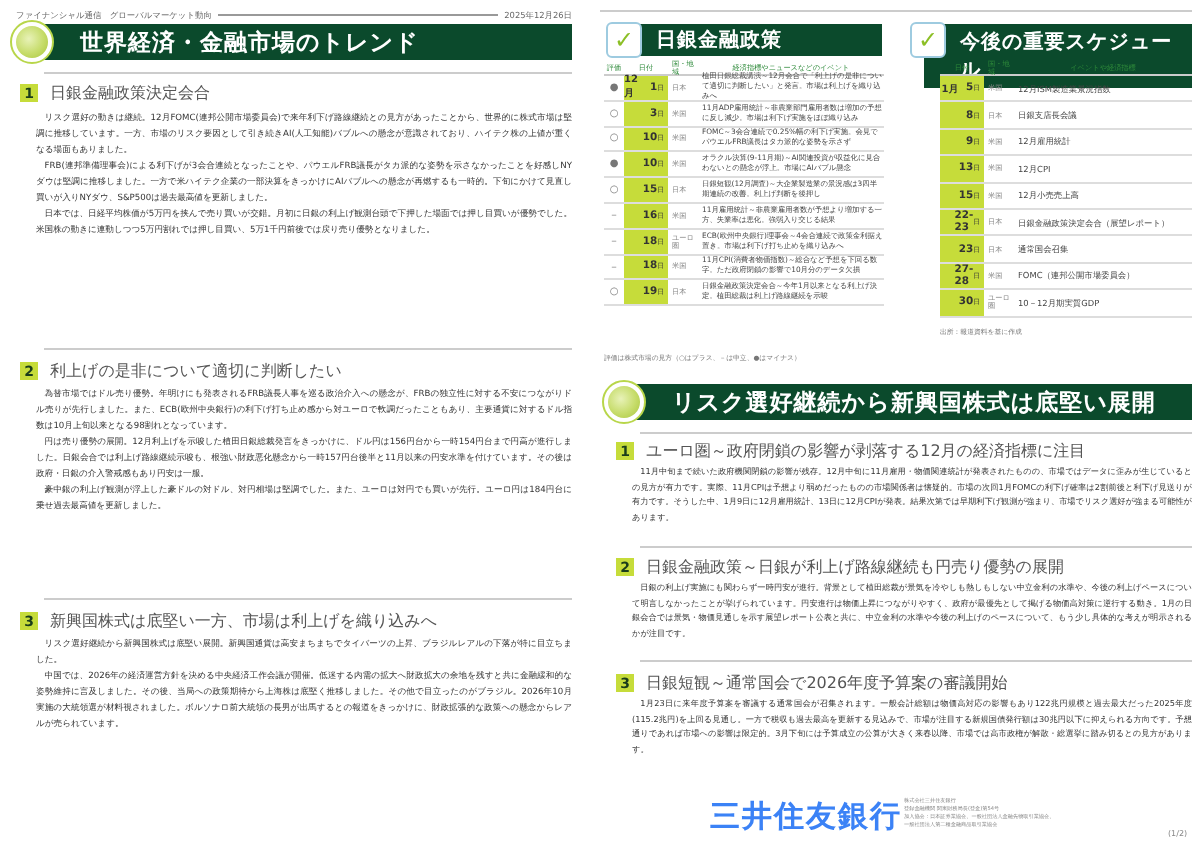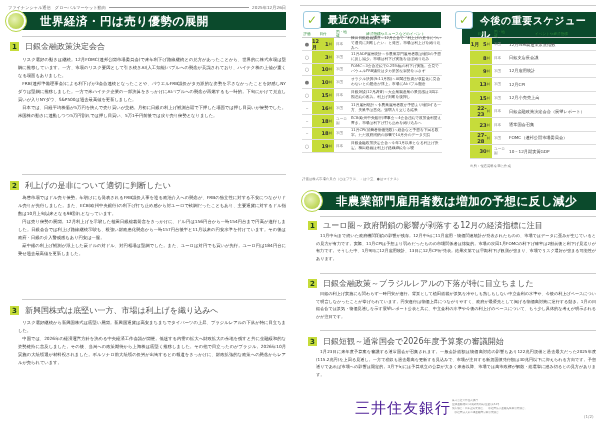--- a/index.html
+++ b/index.html
@@ -32,38 +32,38 @@
 .recent .row{height:12.8px;}
 .c-eval{width:10px;text-align:center;font-size:5px;color:#777;}
 .c-mon{width:10px;background:#c6dc3a;height:100%;display:flex;align-items:center;justify-content:center;font-weight:bold;font-size:5px;color:#333;}
 .c-day{width:12px;background:#c6dc3a;height:100%;display:flex;align-items:center;justify-content:flex-end;padding-right:2px;font-weight:bold;font-size:5.2px;color:#333;}
 .c-day small{font-size:3.4px;font-weight:normal;}
 .c-reg{width:15px;padding-left:2px;font-size:3.6px;color:#888;}
 .c-desc{flex:1;font-size:3.7px;line-height:5px;color:#444;padding-left:2px;}
 .sched .row{height:13.4px;}
 .sched .c-desc{font-size:4.2px;}
 .note{position:absolute;font-size:3.4px;color:#777;}
-.logo{position:absolute;left:355px;top:399px;font-size:15px;font-weight:normal;color:#4c1d95;letter-spacing:1px;}
+.logo{position:absolute;left:355px;top:399px;font-size:15px;font-weight:bold;color:#3b82f6;letter-spacing:1px;}
 .disclaimer{position:absolute;left:452px;top:399px;font-size:2.6px;line-height:4px;color:#888;}
 .pagenum{position:absolute;left:584px;top:414px;font-size:4px;color:#888;}
 </style>
 </head>
 <body>
 
 <div class="topbar">
   <span>ファイナンシャル通信　グローバルマーケット動向</span>
   <span class="line"></span>
   <span>2025年12月26日</span>
 </div>
 
 <div class="iconcirc globe" style="left:5px;top:10px;">
     <div class="g"></div>
   </div>
 <div class="banner b-main">
-  <span class="title">世界経済・円は売り優勢の展開</span>
+  <span class="title">世界経済・金融市場のトレンド</span>
 </div>
 
 <div class="sep" style="left:22px;top:36px;width:264px;"></div>
 <div class="sechead" style="left:10px;top:41px;">
   <span class="num">1</span>
   <span class="h">日銀金融政策決定会合</span>
 </div>
 <div class="para" style="left:18px;top:56px;width:268px;">
   <p>リスク選好の動きは継続。12月FOMC(連邦公開市場委員会)で来年利下げ路線継続との見方があったことから、世界的に株式市場は堅調に推移しています。一方、市場のリスク要因として引き続きAI(人工知能)バブルへの懸念が意識されており、ハイテク株の上値が重くなる場面もありました。</p>
   <p>FRB(連邦準備理事会)による利下げが3会合連続となったことや、パウエルFRB議長がタカ派的な姿勢を示さなかったことを好感しNYダウは堅調に推移しました。一方で米ハイテク企業の一部決算をきっかけにAIバブルへの懸念が再燃するも一時的。下旬にかけて見直し買いが入りNYダウ、S&amp;P500は過去最高値を更新しました。</p>
@@ -89,21 +89,21 @@
 <div class="para" style="left:18px;top:319px;width:268px;">
   <p>リスク選好継続から新興国株式は底堅い展開。新興国通貨は高安まちまちでタイバーツの上昇、ブラジルレアルの下落が特に目立ちました。</p>
   <p>中国では、2026年の経済運営方針を決める中央経済工作会議が開催。低迷する内需の拡大へ財政拡大の余地を残すと共に金融緩和的な姿勢維持に言及しました。その後、当局への政策期待から上海株は底堅く推移しました。その他で目立ったのがブラジル。2026年10月実施の大統領選が材料視されました。ボルソナロ前大統領の長男が出馬するとの報道をきっかけに、財政拡張的な政策への懸念からレアルが売られています。</p>
 </div>
 
 <div class="sep" style="left:300px;top:5px;width:296px;"></div>
 <div class="iconcirc check" style="left:303px;top:11px;">
     <span class="c">✓</span>
   </div>
 <div class="banner b-recent">
-  <span class="title">最近の出来事</span>
+  <span class="title">日銀金融政策</span>
 </div>
 
 <div class="tbl recent" style="left:302px;top:30px;width:140px;">
   <div class="hdr">
     <span class="c-eval" style="font-size:3.6px;color:#2e8a3a;">評価</span>
     <span style="width:22px;text-align:center;">日付</span>
     <span style="width:15px;padding-left:2px;">国・地域</span>
     <span style="flex:1;text-align:center;">経済指標やニュースなどのイベント</span>
   </div>
   <div id="recent-rows">
@@ -296,36 +296,36 @@
         <span class="c-desc">10－12月期実質GDP</span>
       </div>
     </div>
 </div>
 <div class="note" style="left:470px;top:164px;">出所：報道資料を基に作成</div>
 
 <div class="iconcirc globe" style="left:301px;top:190px;">
     <div class="g"></div>
   </div>
 <div class="banner b-points">
-  <span class="title">非農業部門雇用者数は増加の予想に反し減少</span>
+  <span class="title">リスク選好継続から新興国株式は底堅い展開</span>
 </div>
 
 <div class="sep" style="left:320px;top:216px;width:276px;"></div>
 <div class="sechead" style="left:308px;top:220px;">
   <span class="num">1</span>
   <span class="h">ユーロ圏～政府閉鎖の影響が剥落する12月の経済指標に注目</span>
 </div>
 <div class="para" style="left:316px;top:232px;width:280px;line-height:7.5px;font-size:4.1px;">
   <p>11月中旬まで続いた政府機関閉鎖の影響が残存。12月中旬に11月雇用・物価関連統計が発表されたものの、市場ではデータに歪みが生じているとの見方が有力です。実際、11月CPIは予想より弱めだったものの市場関係者は懐疑的。市場の次回1月FOMCの利下げ確率は2割前後と利下げ見送りが有力です。そうした中、1月9日に12月雇用統計、13日に12月CPIが発表。結果次第では早期利下げ観測が強まり、市場でリスク選好が強まる可能性があります。</p>
 </div>
 
 <div class="sep" style="left:320px;top:273px;width:276px;"></div>
 <div class="sechead" style="left:308px;top:278px;">
   <span class="num">2</span>
-  <span class="h">日銀金融政策～ブラジルレアルの下落が特に目立ちました</span>
+  <span class="h">日銀金融政策～日銀が利上げ路線継続も円売り優勢の展開</span>
 </div>
 <div class="para" style="left:316px;top:290px;width:280px;line-height:7.5px;font-size:4.1px;">
   <p>日銀の利上げ実施にも関わらず一時円安が進行。背景として植田総裁が景気を冷やしも熱しもしない中立金利の水準や、今後の利上げペースについて明言しなかったことが挙げられています。円安進行は物価上昇につながりやすく、政府が最優先として掲げる物価高対策に逆行する動き。1月の日銀会合では景気・物価見通しを示す展望レポート公表と共に、中立金利の水準や今後の利上げのペースについて、もう少し具体的な考えが明示されるかが注目です。</p>
 </div>
 
 <div class="sep" style="left:320px;top:330px;width:276px;"></div>
 <div class="sechead" style="left:308px;top:336px;">
   <span class="num">3</span>
   <span class="h">日銀短観～通常国会で2026年度予算案の審議開始</span>
 </div>

